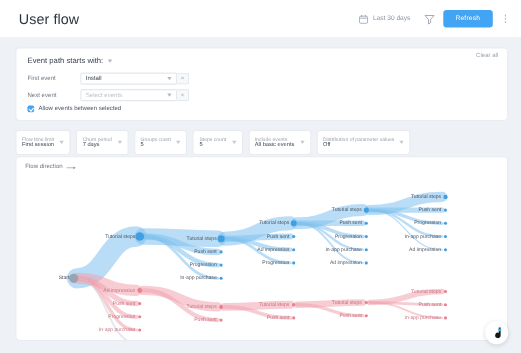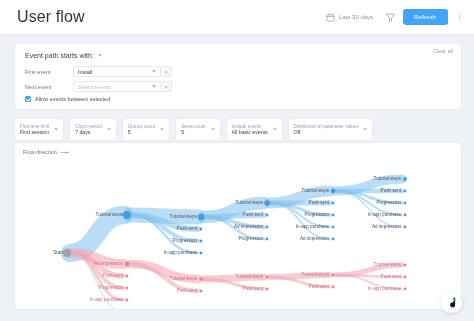--- a/index.html
+++ b/index.html
@@ -18,21 +18,21 @@
   
   .header {
     position: absolute; left: 0; top: 0;
     width: 474px; height: 34px;
     background: #ffffff;
     border-bottom: 1px solid #e6eaef;
     display: flex; align-items: center;
   }
   .page-title {
     margin-left: 17px;
-    font-size: 16px;
+    font-size: 13px;
     color: #2d3440;
     letter-spacing: .1px;
   }
   .header-right {
     margin-left: auto; margin-right: 10px;
     display: flex; align-items: center; gap: 7px;
   }
   .date-pill {
     display: flex; align-items: center; gap: 4px;
     font-size: 6px; color: #8a94a3;

